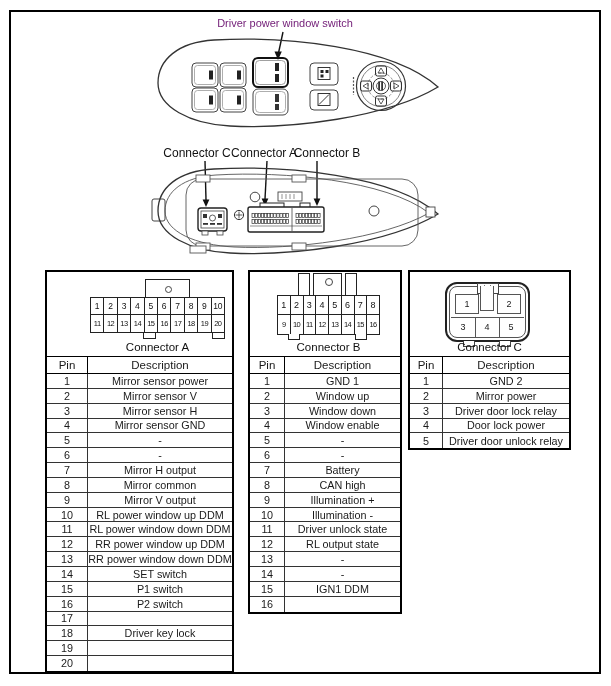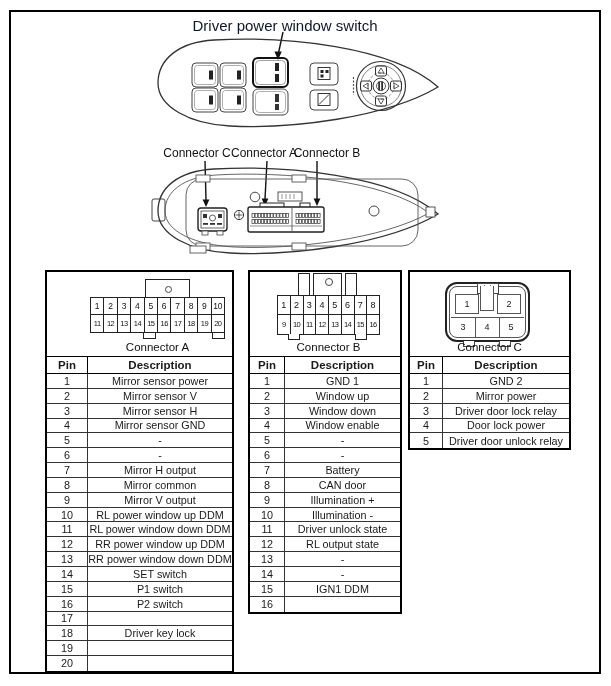--- a/index.html
+++ b/index.html
@@ -1,29 +1,29 @@
 <!DOCTYPE html>
 <html><head>
 <meta charset="utf-8">
 <style>
   html,body{margin:0;padding:0;background:#fff;}
   .page{position:relative;width:611px;height:686px;background:#fff;overflow:hidden;
         font-family:"Liberation Sans",sans-serif;color:#1a1a1a;}
   .page-border{position:absolute;left:9px;top:10px;width:588px;height:660px;border:2px solid #000;}
-  .diagram-label{position:absolute;font-size:15px;white-space:nowrap;transform:translateX(-50%);color:#0f172a;}
+  .diagram-label{position:absolute;font-size:11px;white-space:nowrap;transform:translateX(-50%);color:#701a75;}
   .mid-label{position:absolute;top:146px;font-size:12px;white-space:nowrap;transform:translateX(-50%);color:#111;}
   svg.draw{position:absolute;}
 
   
   .pin-table{position:absolute;border:2px solid #000;background:#fff;box-sizing:border-box;}
   #tableA{left:45px;top:270px;width:189px;}
   #tableB{left:248px;top:270px;width:154px;}
   #tableC{left:408px;top:270px;width:163px;}
   .conn-cell{position:relative;height:84px;border-bottom:1px solid #000;}
-  .thead{display:flex;height:16px;border-bottom:1px solid #000;font-size:11.5px;font-weight:bold;}
+  .thead{display:flex;height:16px;border-bottom:1px solid #000;font-size:11.5px;}
   .trow{display:flex;height:14.85px;border-bottom:1px solid #333;font-size:10.8px;box-sizing:border-box;}
   .tbody .trow:last-child{border-bottom:none;}
   .pin-c{flex:0 0 40px;border-right:1px solid #333;display:flex;align-items:center;justify-content:center;}
   .thead .pin-c{border-right:1px solid #000;}
   .desc-c{flex:1;display:flex;align-items:center;justify-content:center;white-space:nowrap;overflow:hidden;}
   #tableB .pin-c{flex-basis:34px;}
   #tableC .pin-c{flex-basis:32px;}
   .conn-title{position:absolute;bottom:3px;text-align:center;font-size:11.5px;color:#111;}
 
   
@@ -424,21 +424,21 @@
         <div class="trow">
         <div class="pin-c">6</div>
         <div class="desc-c">-</div>
       </div>
         <div class="trow">
         <div class="pin-c">7</div>
         <div class="desc-c">Battery</div>
       </div>
         <div class="trow">
         <div class="pin-c">8</div>
-        <div class="desc-c">CAN door</div>
+        <div class="desc-c">CAN high</div>
       </div>
         <div class="trow">
         <div class="pin-c">9</div>
         <div class="desc-c">Illumination +</div>
       </div>
         <div class="trow">
         <div class="pin-c">10</div>
         <div class="desc-c">Illumination -</div>
       </div>
         <div class="trow">

